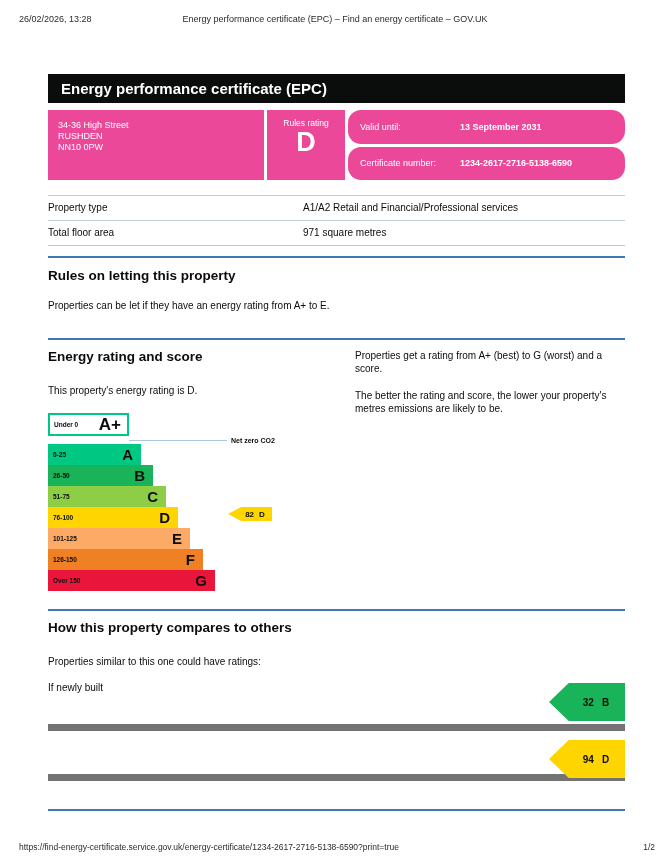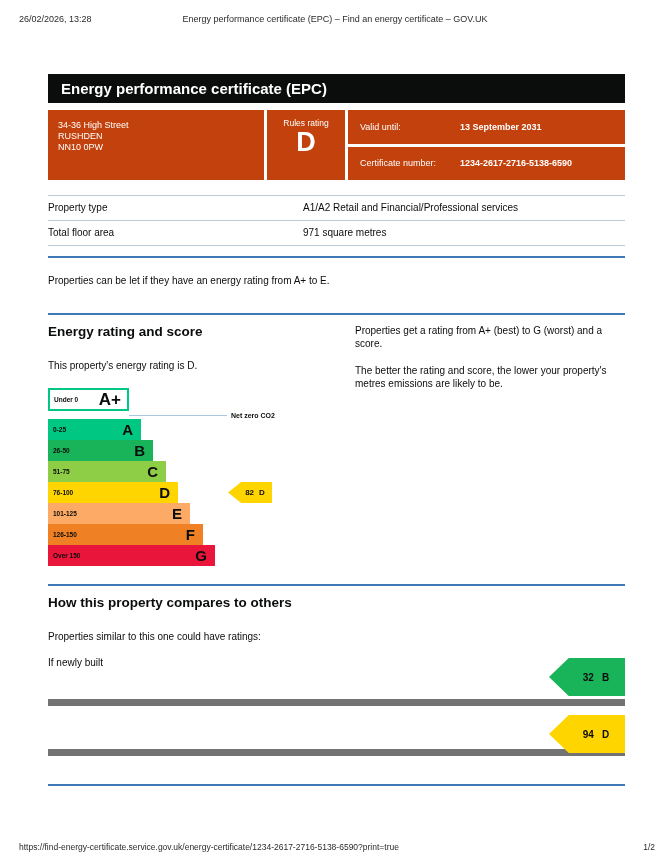--- a/index.html
+++ b/index.html
@@ -16,27 +16,27 @@
   .pf-page { position:absolute; right:0; top:0; }
 
   .content { position:absolute; top:74px; left:48px; width:577px; }
 
   
   .banner { background:#0b0c0c; color:#fff; height:29px; line-height:29px;
             padding-left:13px; font-size:15px; font-weight:bold; }
 
   
   .summary-box { margin-top:7px; display:flex; column-gap:3px; height:70px; }
-  .cell { background:#c2410c; color:#fff; }
+  .cell { background:#ec4899; color:#fff; }
   .addr { flex:1; padding:10px 10px; font-size:9px; line-height:11px; }
   .rating-cell { width:78px; text-align:center; padding-top:8px; }
   .rating-label { font-size:8.5px; }
   .rating-letter { font-size:27px; font-weight:bold; line-height:28px; }
   .validity { width:277px; display:flex; flex-direction:column; row-gap:3px; }
-  .vrow { flex:1; display:flex; align-items:center; padding:0 12px; font-size:9px; }
+  .vrow { flex:1; display:flex; align-items:center; padding:0 12px; font-size:9px;border-radius:13px; }
   .vlabel { width:100px; flex:none; }
   .vvalue { font-weight:bold; }
 
   
   .facts { margin-top:15px; border-top:1px solid #bccbd5; }
   .fact-row { display:flex; padding:6px 0 7px 0; font-size:10px; border-bottom:1px solid #bccbd5; }
   .fact-label { width:255px; flex:none; }
 
   .blue-div { border:none; border-top:2px solid #3f78b5; }
   .div-a { margin-top:10px; }
@@ -62,21 +62,21 @@
            display:flex; align-items:center; justify-content:space-between; padding:0 6px 0 4px; }
   .aplus .rng { font-size:6.5px; font-weight:bold; }
   .aplus .ltr { font-size:17px; font-weight:bold; line-height:1; }
   .netzero { height:8px; display:flex; align-items:center; margin-left:81px; }
   .nz-line { width:98px; height:1px; background:#a9c7de; }
   .nz-label { font-size:7px; font-weight:bold; margin-left:4px; white-space:nowrap; }
   .band { height:21px; display:flex; align-items:center; justify-content:space-between;
           padding:0 8px 0 5px; }
   .band .rng { font-size:6.5px; font-weight:bold; }
   .band .ltr { font-size:15px; font-weight:bold; line-height:1; }
-  .cur-arrow { position:absolute; left:180px; width:44px; height:21px;
+  .cur-arrow { position:absolute; left:180px; width:44px; height:14px;
                clip-path:polygon(30% 0,100% 0,100% 100%,30% 100%,0 50%);
                display:flex; align-items:center; justify-content:center;
                padding-left:10px; font-size:8px; font-weight:bold; column-gap:5px; }
 
   
   .h-compare { margin-top:9px; }
   .p-compare { margin-top:20px; }
   .cmp-row { position:relative; border-bottom:7px solid #737373; padding-top:8px; }
   .cmp-row-0 { height:57px; margin-top:6px; }
   .cmp-row-1 { height:50px; }
@@ -130,20 +130,21 @@
         <div class="fact-value">A1/A2 Retail and Financial/Professional services</div>
       </div>
       <div class="fact-row">
         <div class="fact-label">Total floor area</div>
         <div class="fact-value">971 square metres</div>
       </div>
     </div>
 
     <hr class="blue-div div-a">
 
+    <h2 class="h-rules">Rules on letting this property</h2>
     <p class="p-rules">Properties can be let if they have an energy rating from A+ to E.</p>
 
     <hr class="blue-div div-b">
 
     <div class="two-col">
       <div class="col-left">
         <h2>Energy rating and score</h2>
         <p class="p-rating">This property's energy rating is D.</p>
         <div class="chart" id="epc-chart">
             <div class="aplus" style="border-color: rgb(0, 199, 129);">

